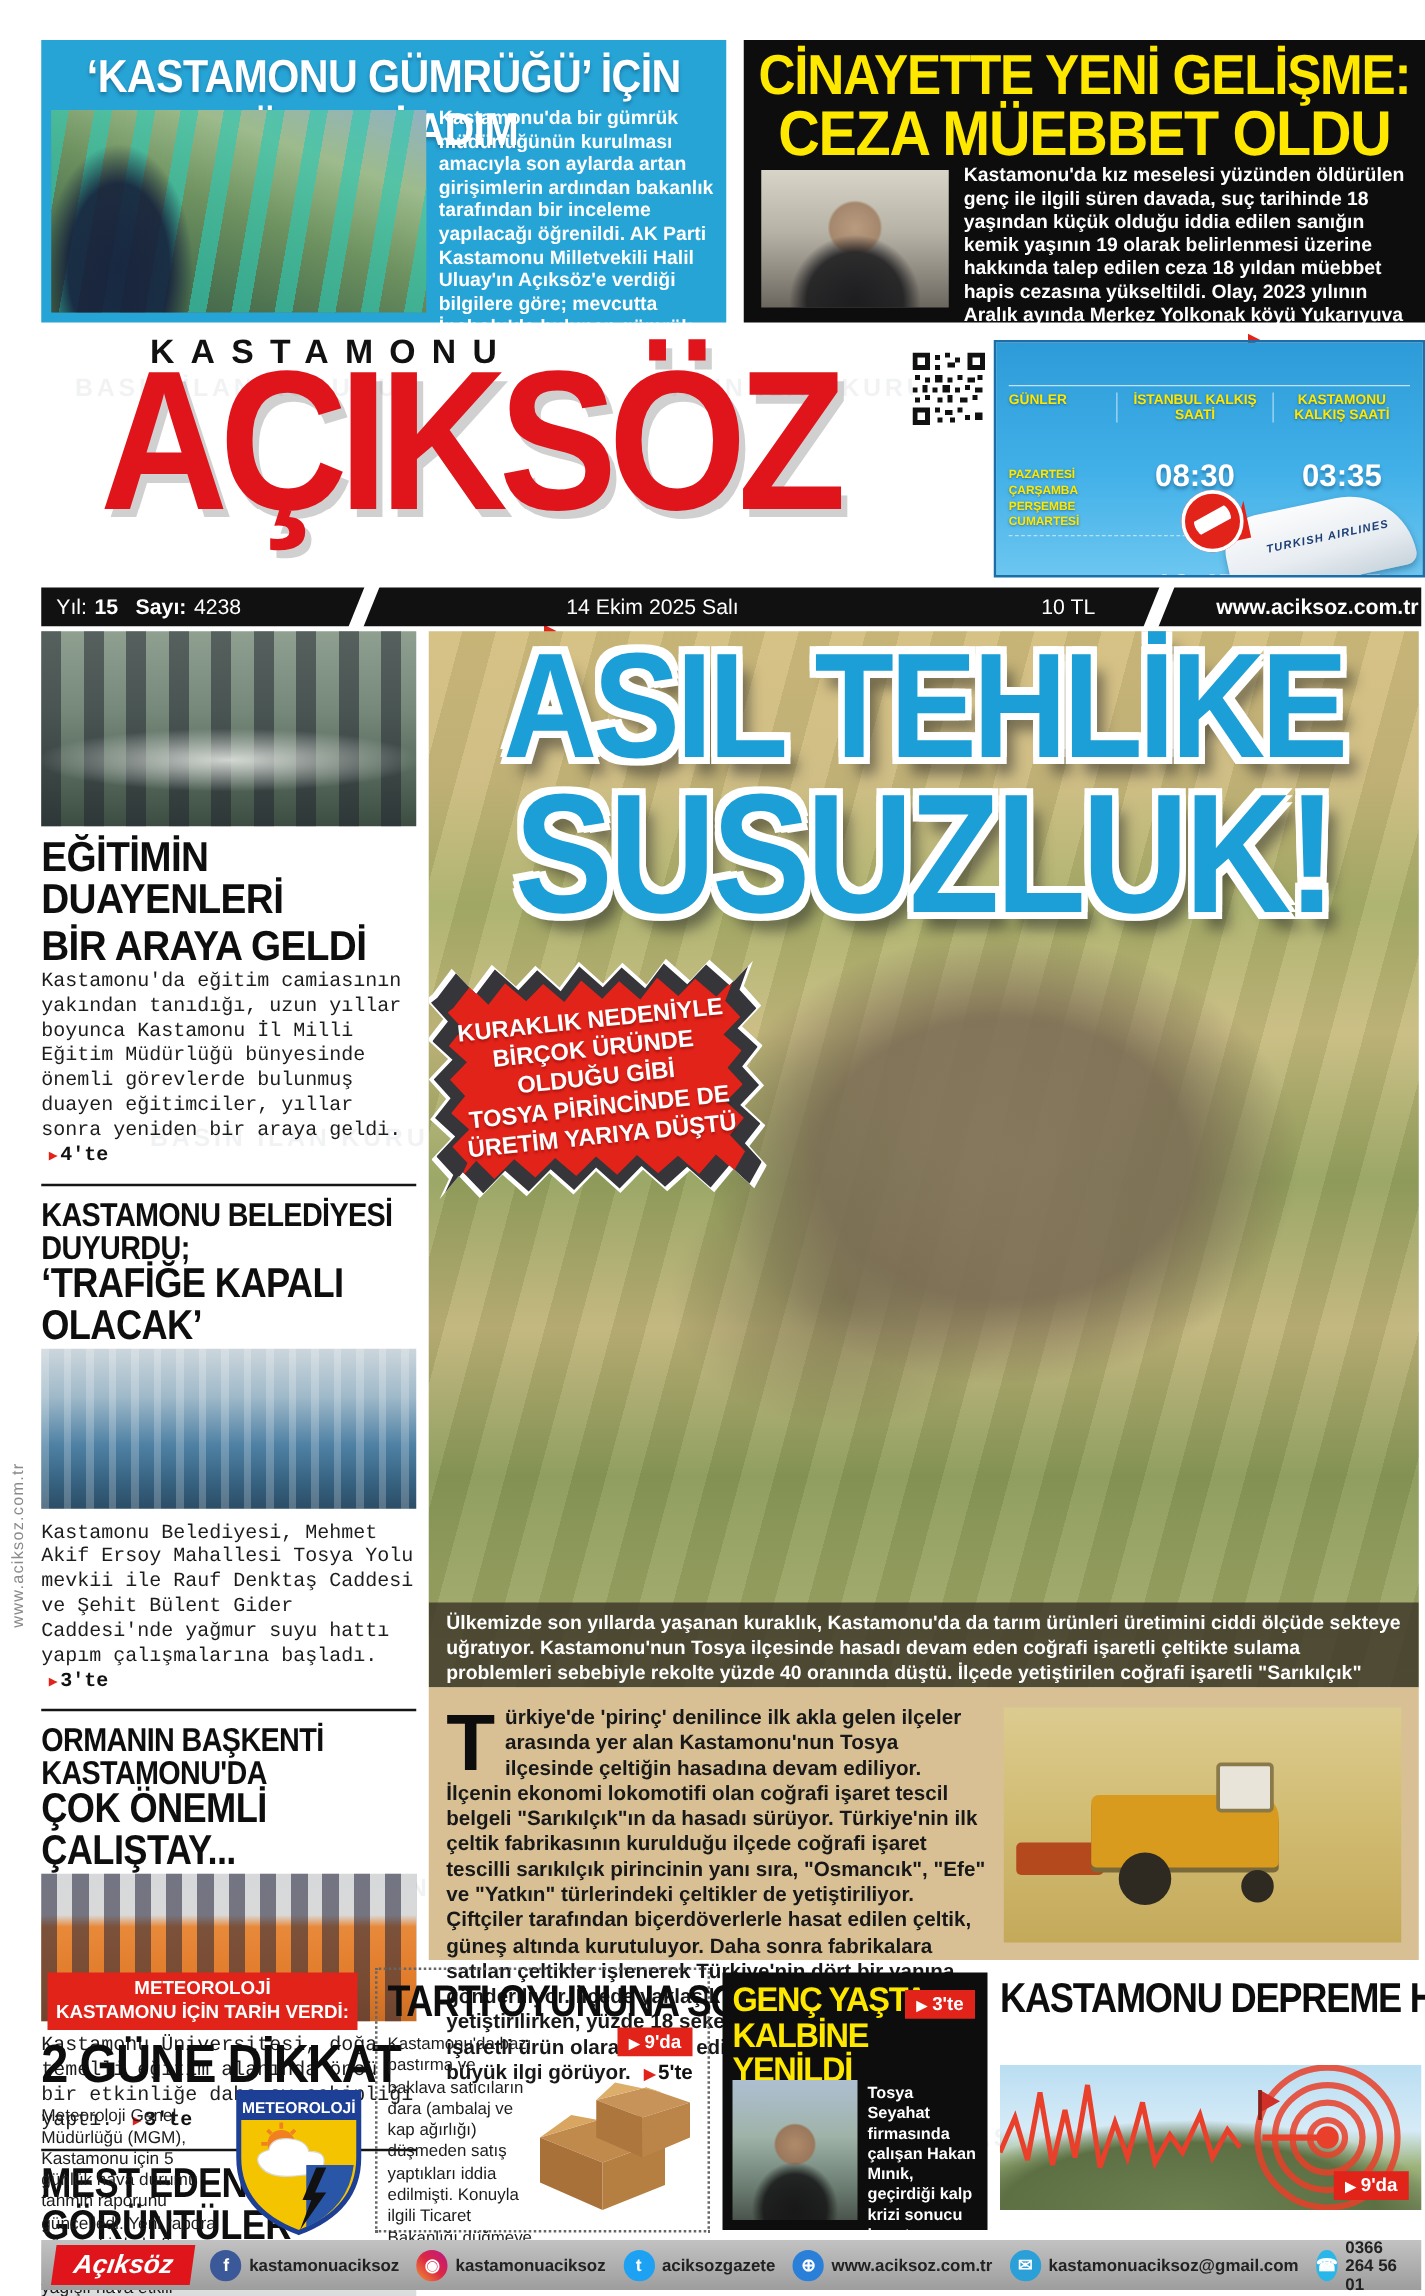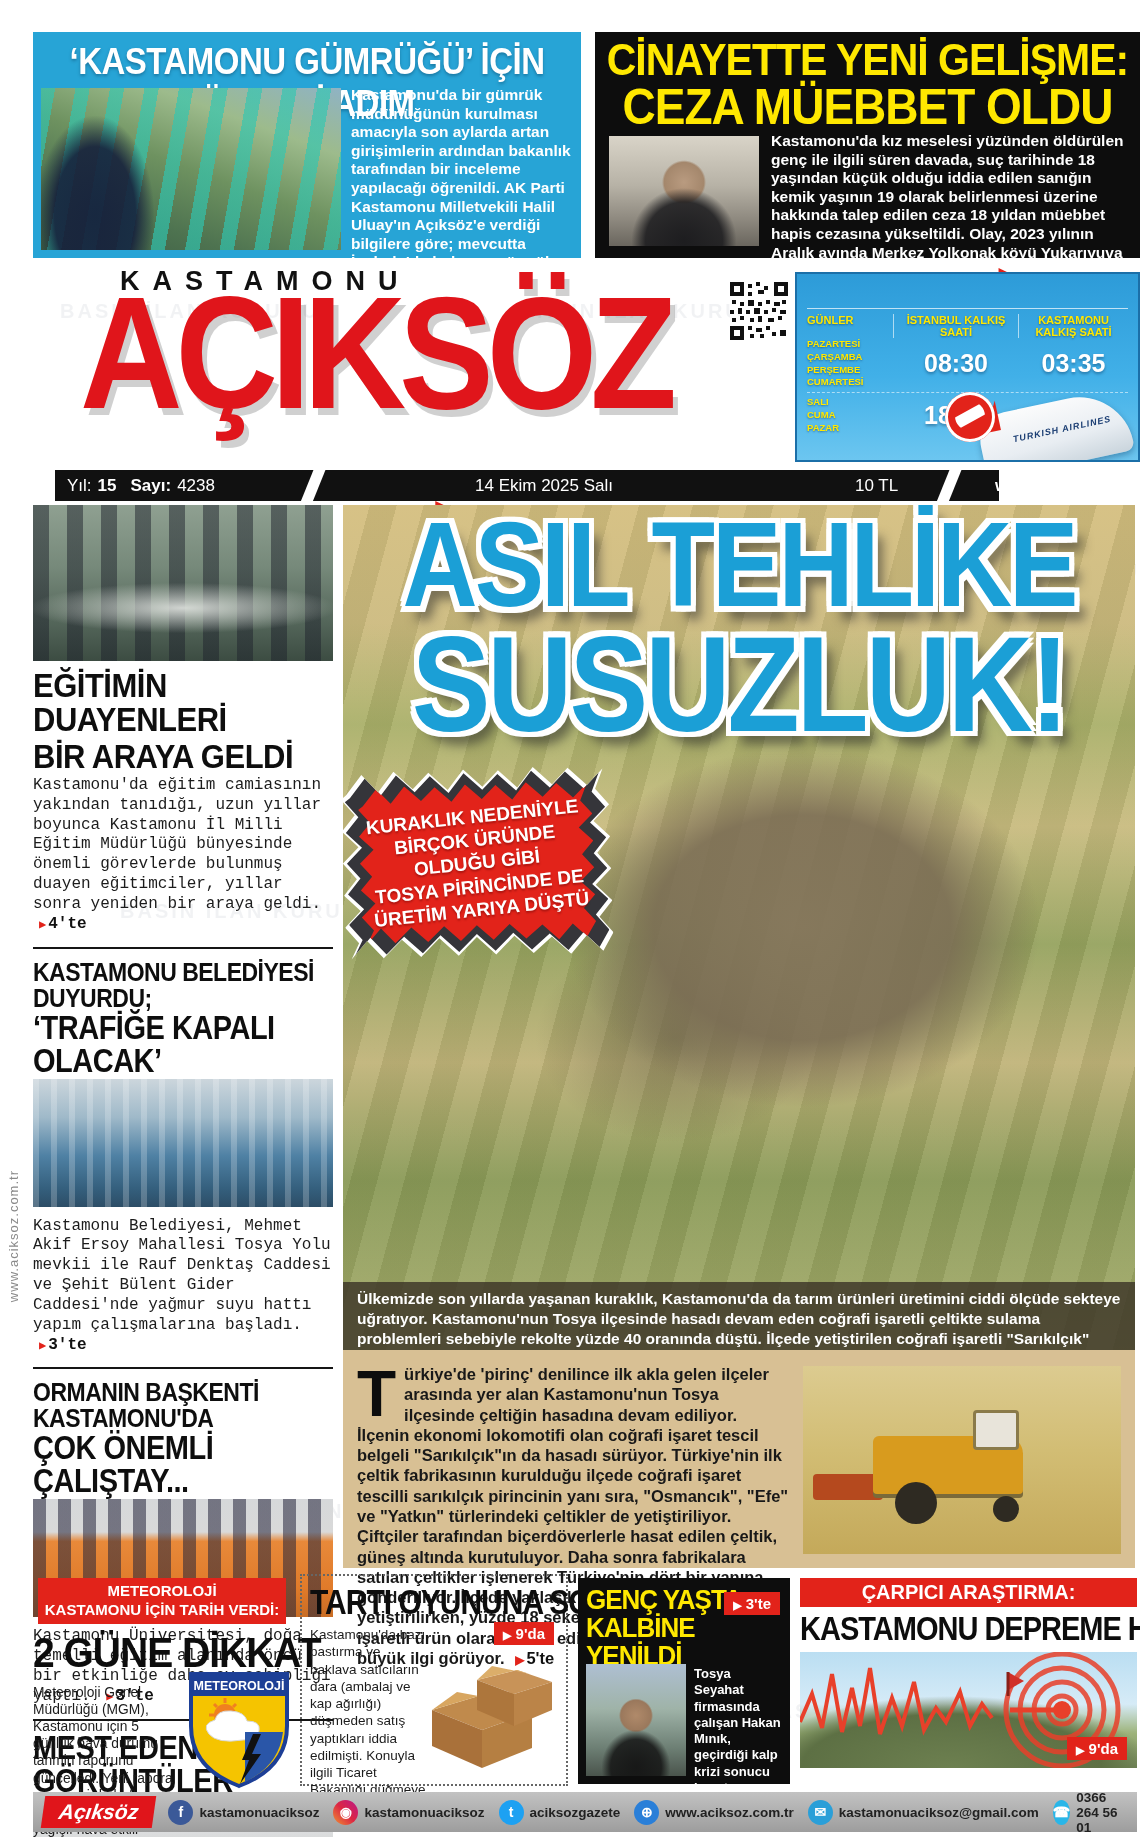--- a/index.html
+++ b/index.html
@@ -54,39 +54,39 @@
   .thy-title { text-align:center; font-size:18px; font-weight:bold; color:#e2231a; margin-top:6px;
       text-shadow:0 0 3px rgba(255,255,255,.9), 0 0 1px #fff; letter-spacing:-0.5px; }
   .thy-grid { position:absolute; left:10px; top:34px; right:10px; bottom:6px;
       border-top:1px solid rgba(255,255,255,.7); }
   .thy-head { display:flex; font-size:11px; font-weight:bold; color:#ffe800; padding-top:5px; }
   .thy-head > div { text-shadow:0 1px 2px rgba(0,40,80,.5); }
   .thy-c1 { width:86px; } .thy-c2 { width:126px; text-align:center; border-left:1px solid rgba(255,255,255,.6); border-right:1px solid rgba(255,255,255,.6);}
   .thy-c3 { flex:1; text-align:center; }
   .thy-row { display:flex; align-items:center; }
   .thy-days { width:86px; font-size:9.5px; font-weight:bold; color:#ffe800; line-height:1.35;
-      text-shadow:0 1px 2px rgba(0,40,80,.5); }
+      text-shadow:0 1px 2px rgba(0,40,80,.5);margin-top:36px; }
   .thy-time { font-size:25px; font-weight:bold; text-shadow:0 2px 3px rgba(0,40,80,.4); }
   .thy-sep { border-top:1px dashed rgba(255,255,255,.55); margin:3px 0; }
   .thy-roundel { position:absolute; left:148px; top:118px; width:50px; height:50px; border-radius:50%;
       background:#e2231a; box-shadow:0 0 0 3px #fff inset; }
   .thy-roundel::after { content:""; position:absolute; left:10px; top:9px; width:30px; height:30px;
       border-radius:50%; background:#fff; clip-path:polygon(0 55%, 100% 0, 100% 45%, 0 100%); }
   .thy-plane { position:absolute; right:8px; bottom:-6px; width:150px; height:64px;
       background:linear-gradient(175deg,#fdfdfd 0%,#e8edf2 60%,#c9d4dc 100%);
       border-radius:32px 60px 10px 24px; transform:rotate(-12deg);
       box-shadow:0 3px 6px rgba(0,40,80,.35); }
   .thy-plane-text { position:absolute; right:26px; bottom:26px; transform:rotate(-12deg);
       font-size:9px; font-weight:bold; font-style:italic; color:#1b3e73; letter-spacing:1px; }
   .thy-tail { position:absolute; right:140px; bottom:28px; width:0; height:0; transform:rotate(-12deg);
       border-left:16px solid transparent; border-bottom:30px solid #e2231a; }
 
   
-  .datebar { left:33px; top:470px; width:944px; height:31px; background:#111; color:#fff;
-      font-size:17px;margin-left:22px; }
+  .datebar { left:33px; top:470px; width:1104px; height:31px; background:#111; color:#fff;
+      font-size:17px; }
   .datebar .seg { position:absolute; top:0; height:100%; display:flex; align-items:center; }
   .db-cut { position:absolute; top:-2px; width:12px; height:36px; background:#fff; transform:skewX(-22deg); }
 
   
   .rail-url { left:6px; top:1170px; writing-mode:vertical-rl; transform:rotate(180deg);
       font-size:13px; color:#8a8a8a; letter-spacing:1px; }
 
   
   .leftcol { left:33px; top:505px; width:300px; }
   .lc-photo { width:100%; border:0; }
@@ -461,21 +461,20 @@
     <div class="ht-hl">
       <div>GENÇ YAŞTA</div>
       <div>KALBİNE YENİLDİ</div>
     </div>
     <span class="badge ht-badge"><span class="ar">▶</span><span>3'te</span></span>
     <div class="ht-photo"></div>
     <div class="ht-body">Tosya Seyahat firmasında çalışan Hakan Mınık, geçirdiği kalp krizi sonucu hayatını kaybetti.</div>
   </div>
 
   <div class="abs sec-quake">
-    <div class="qk-kicker">ÇARPICI ARAŞTIRMA:</div>
     <div class="qk-hl">KASTAMONU DEPREME HAZIR DEĞİL</div>
     <div class="qk-photo">
       <svg width="337" height="116" viewBox="0 0 337 116">
         <polyline points="0,70 12,42 22,76 32,22 42,80 52,36 60,74 70,16 80,82 92,46 102,74 114,30 124,78 136,56 146,70 160,40 170,74 182,52 192,66" fill="none" stroke="#e8402a" stroke-width="4"></polyline>
         <g stroke="#e8402a" fill="none" stroke-width="5" opacity=".85">
           <circle cx="262" cy="58" r="14"></circle>
             <circle cx="262" cy="58" r="28"></circle>
           <circle cx="262" cy="58" r="42"></circle>
             <circle cx="262" cy="58" r="56"></circle>
         </g>

